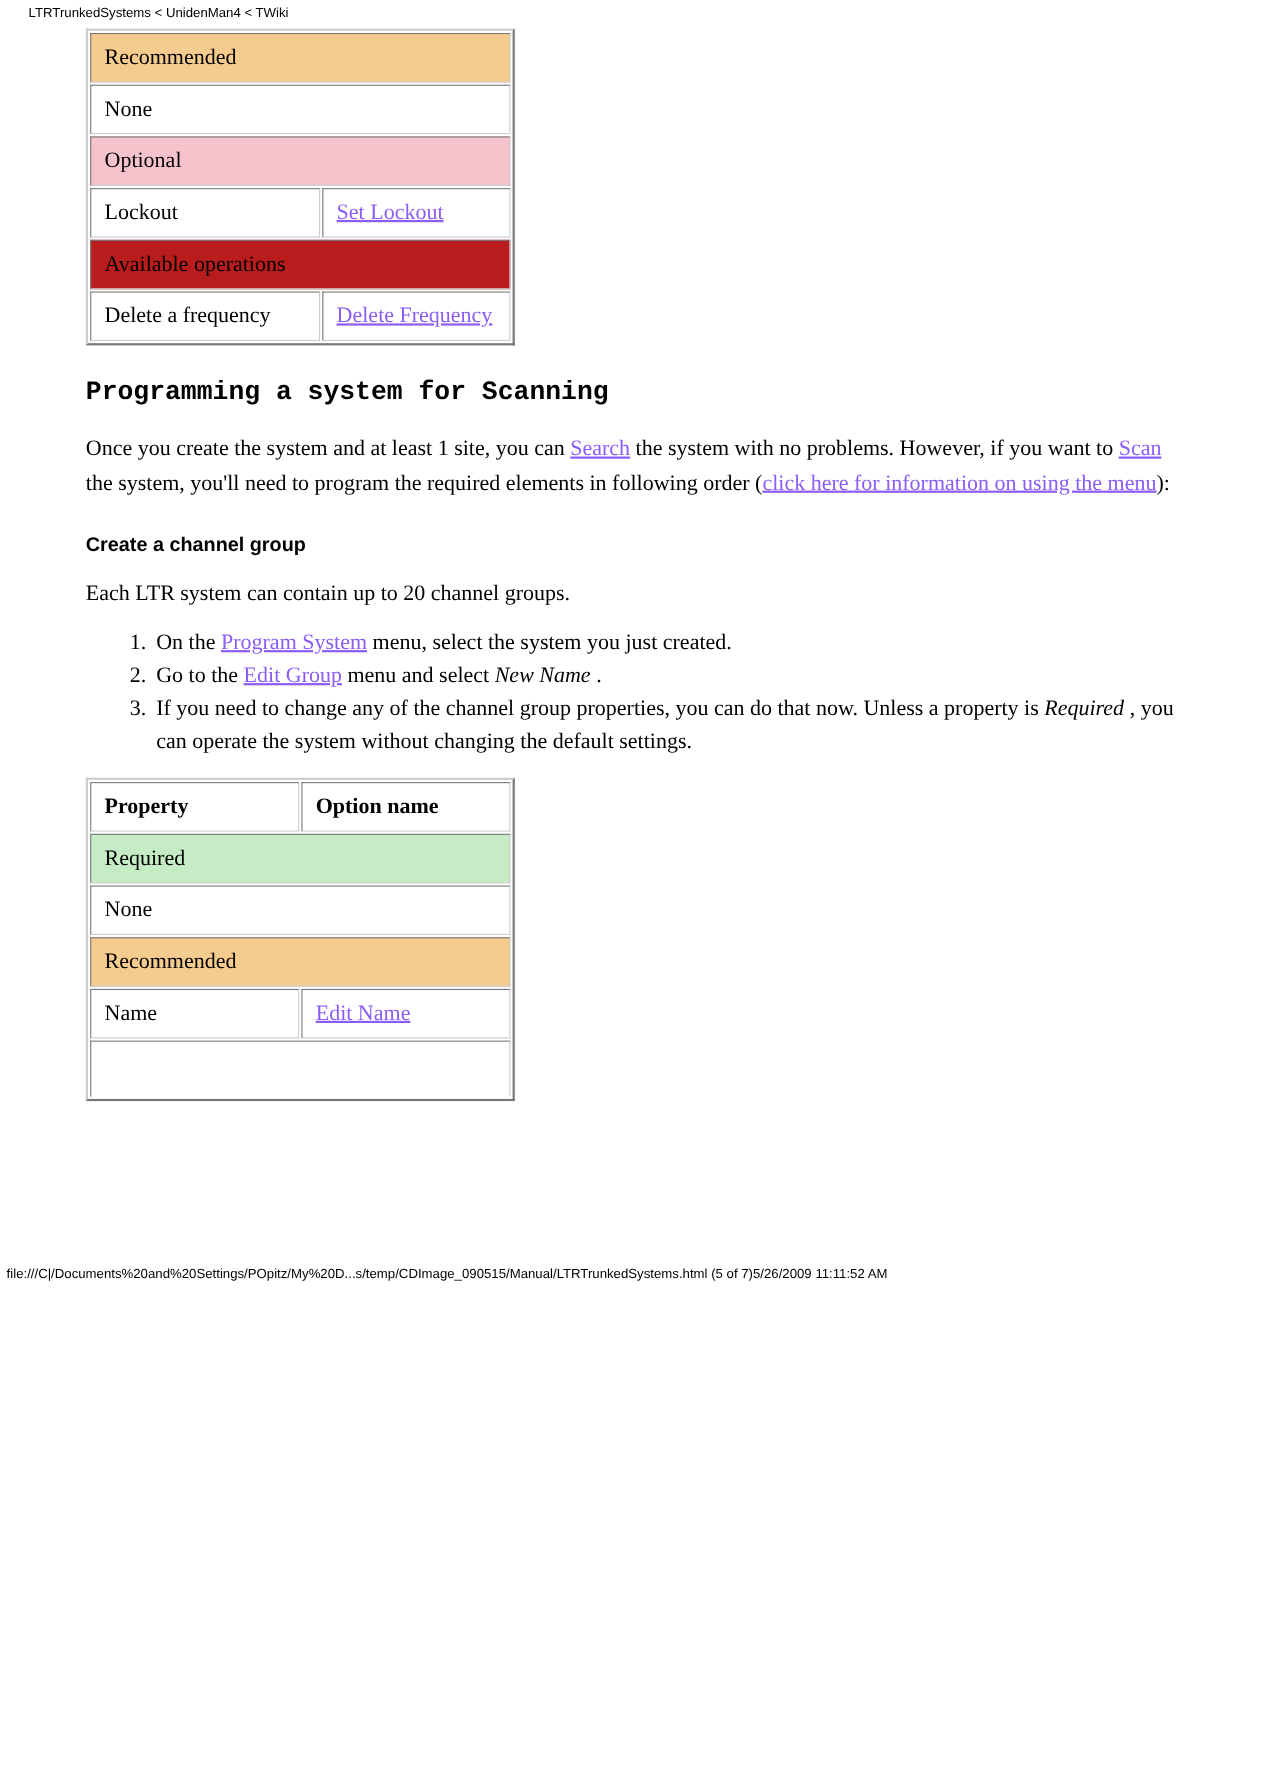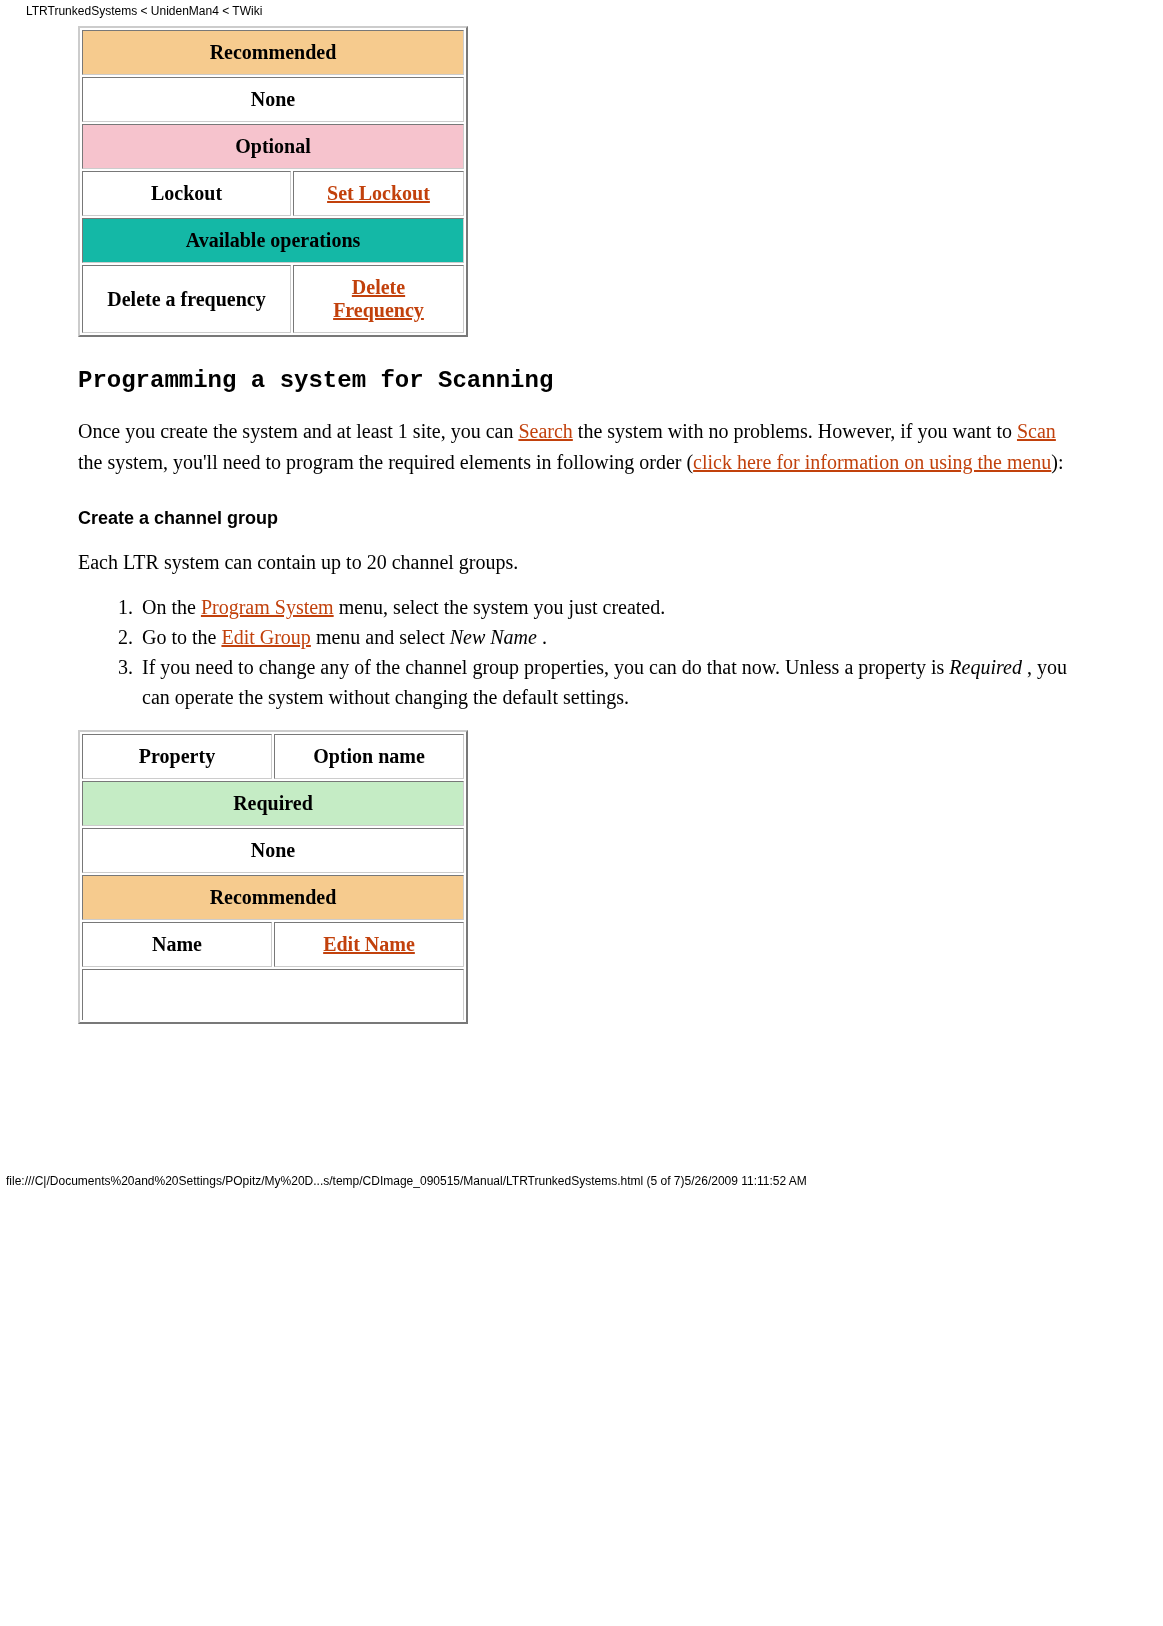--- a/index.html
+++ b/index.html
@@ -34,21 +34,21 @@
     font-family: Arial, Helvetica, sans-serif;
     font-weight: bold;
     font-size: 20px;
     margin: 26px 0 16px 0;
   }
   p {
     line-height: 1.55;
     margin: 0 0 14px 0;
   }
   a {
-    color: #c2410c;
+    color: #8b5cf6;
     text-decoration: underline;
   }
   ol {
     padding-left: 60px;
     margin: 14px 0 18px 0;
   }
   ol li {
     line-height: 1.5;
     padding-left: 4px;
   }
@@ -57,32 +57,32 @@
   table.props {
     border-collapse: separate;
     border-spacing: 2px;
     border: 2px outset #ccc;
     width: 390px;
     margin: 4px 0 30px 0;
   }
   table.props th, table.props td {
     border: 1px inset #ccc;
     padding: 10px 12px;
-    text-align: center;
+    text-align: left;
     vertical-align: middle;
     font-family: "Times New Roman", Times, serif;
     font-size: 20px;
-    font-weight: bold;
+    font-weight: normal;
   }
   table.props th.hdr {
     font-weight: bold;
   }
   .sec-recommended { background: #f6cb8e; font-weight: bold; text-align: center; }
   .sec-optional    { background: #f6c3cd; font-weight: bold; text-align: center; }
-  .sec-available   { background: #14b8a6; font-weight: bold; text-align: center; }
+  .sec-available   { background: #b91c1c; font-weight: bold; text-align: center; }
   .sec-required    { background: #c5ecc5; font-weight: bold; text-align: center; }
 
   .footer {
     font-family: Arial, Helvetica, sans-serif;
     font-size: 12px;
     padding: 90px 6px 6px 6px;
   }
 </style>
 </head>
 <body>

